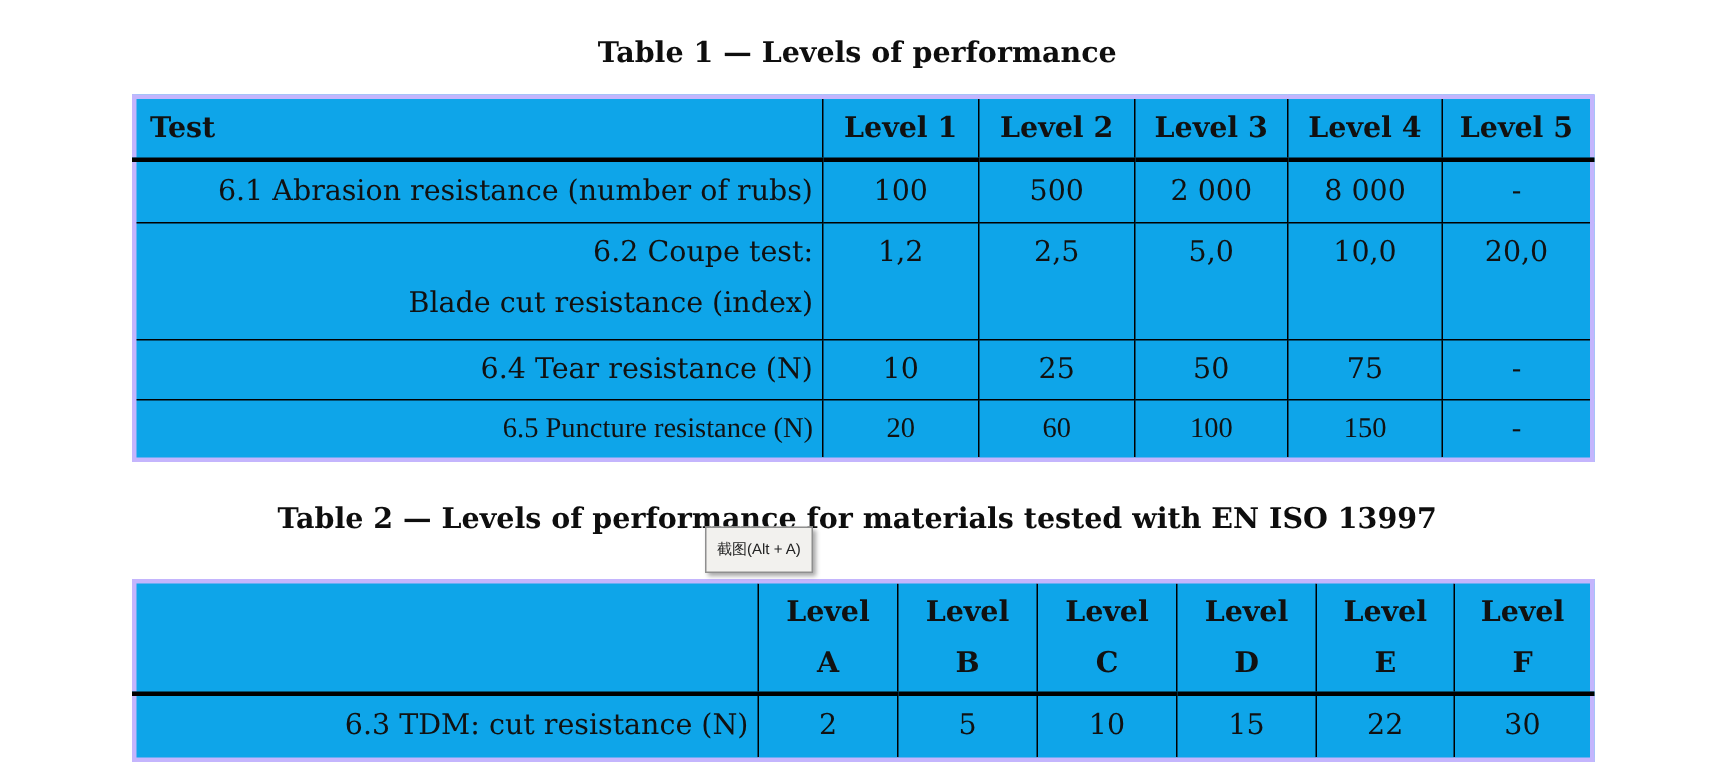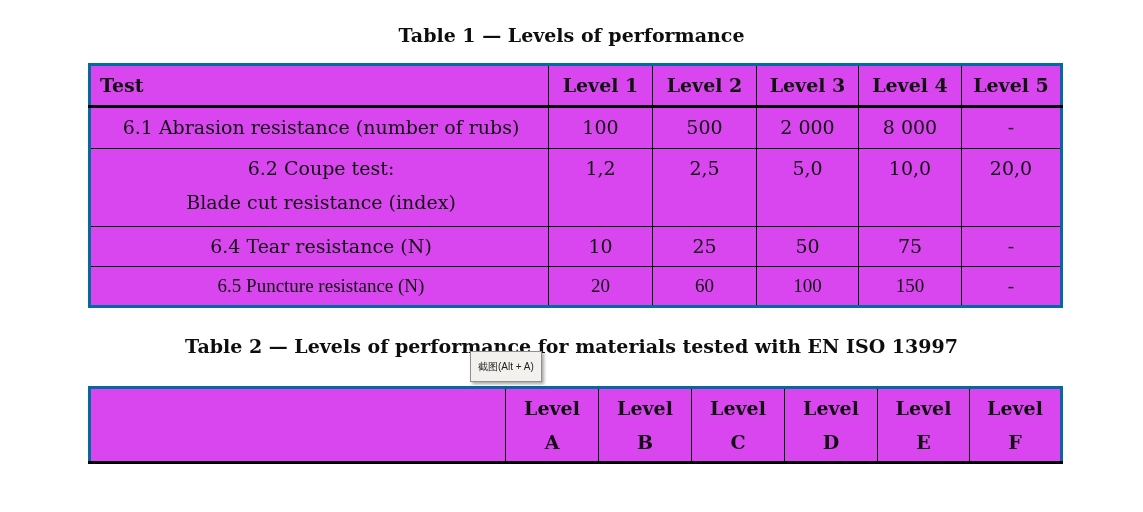--- a/index.html
+++ b/index.html
@@ -26,22 +26,22 @@
     color: #0e0e0e;
   }
   #title1 { top: 23px; }
   #title2 { top: 334px; z-index: 1; }
 
   table.doc-table {
     position: absolute;
     left: 88px;
     border-collapse: collapse;
     table-layout: fixed;
-    background: #d946ef;
-    border: 3px solid #0369a1;
+    background: #0ea5e9;
+    border: 3px solid #c4b5fd;
     z-index: 2;
   }
   #table1 { top: 63px; width: 972px; }
   #table2 { top: 386px; width: 972px; }
 
   .doc-table th, .doc-table td {
     border: 1.5px solid #000000;
     vertical-align: top;
     font-size: 19px;
     line-height: 34px;
@@ -52,21 +52,21 @@
   .doc-table th {
     font-weight: bold;
     text-align: center;
     border-bottom: 3px solid #000000;
   }
   .doc-table th.c-test {
     text-align: left;
     padding-left: 9px;
   }
   .doc-table td.c-test {
-    text-align: center;
+    text-align: right;
     padding-left: 9px;
   }
   .doc-table td.val {
     text-align: center;
     padding: 2px 3px;
   }
   .line2:empty { display: none; }
   .line1, .line2 { display: block; }
 
   
@@ -202,14 +202,25 @@
     </th>
     <th>
       <span class="hdr-2line">Level</span>
       <span class="hdr-2line">E</span>
     </th>
     <th>
       <span class="hdr-2line">Level</span>
       <span class="hdr-2line">F</span>
     </th>
   </tr>
+  <tr class="r-0">
+    <td class="c-test">
+      <span class="line1">6.3 TDM: cut resistance (N)</span>
+    </td>
+    <td class="val">2</td>
+    <td class="val">5</td>
+    <td class="val">10</td>
+    <td class="val">15</td>
+    <td class="val">22</td>
+    <td class="val">30</td>
+  </tr>
 </tbody>
   </table>
 
 </body></html>

